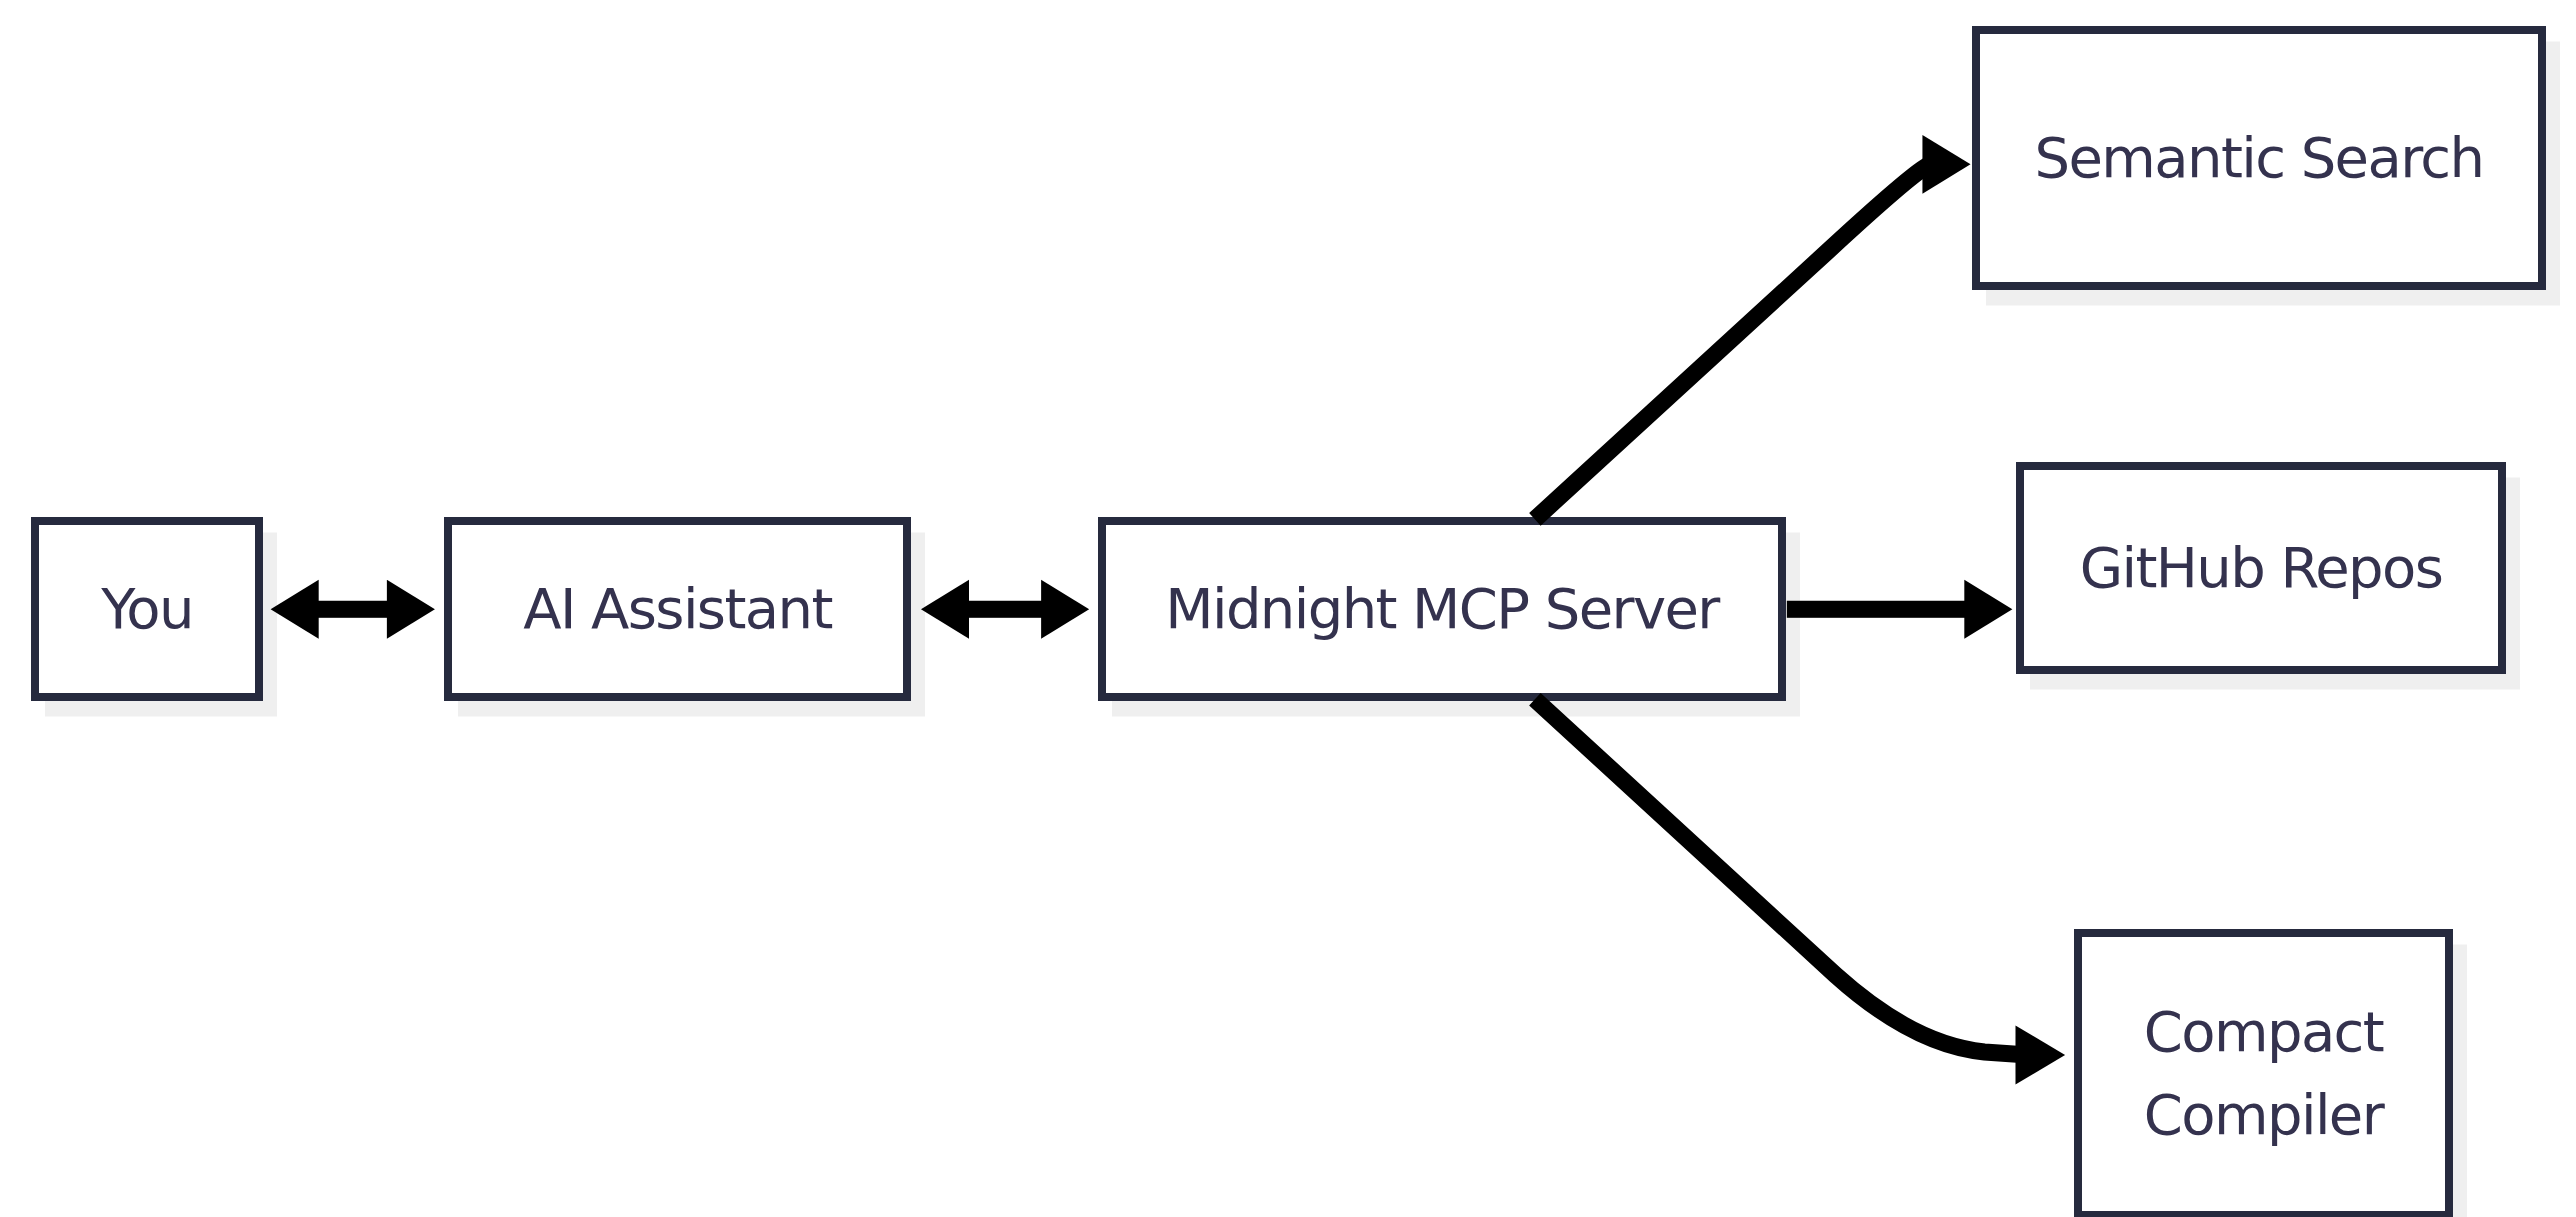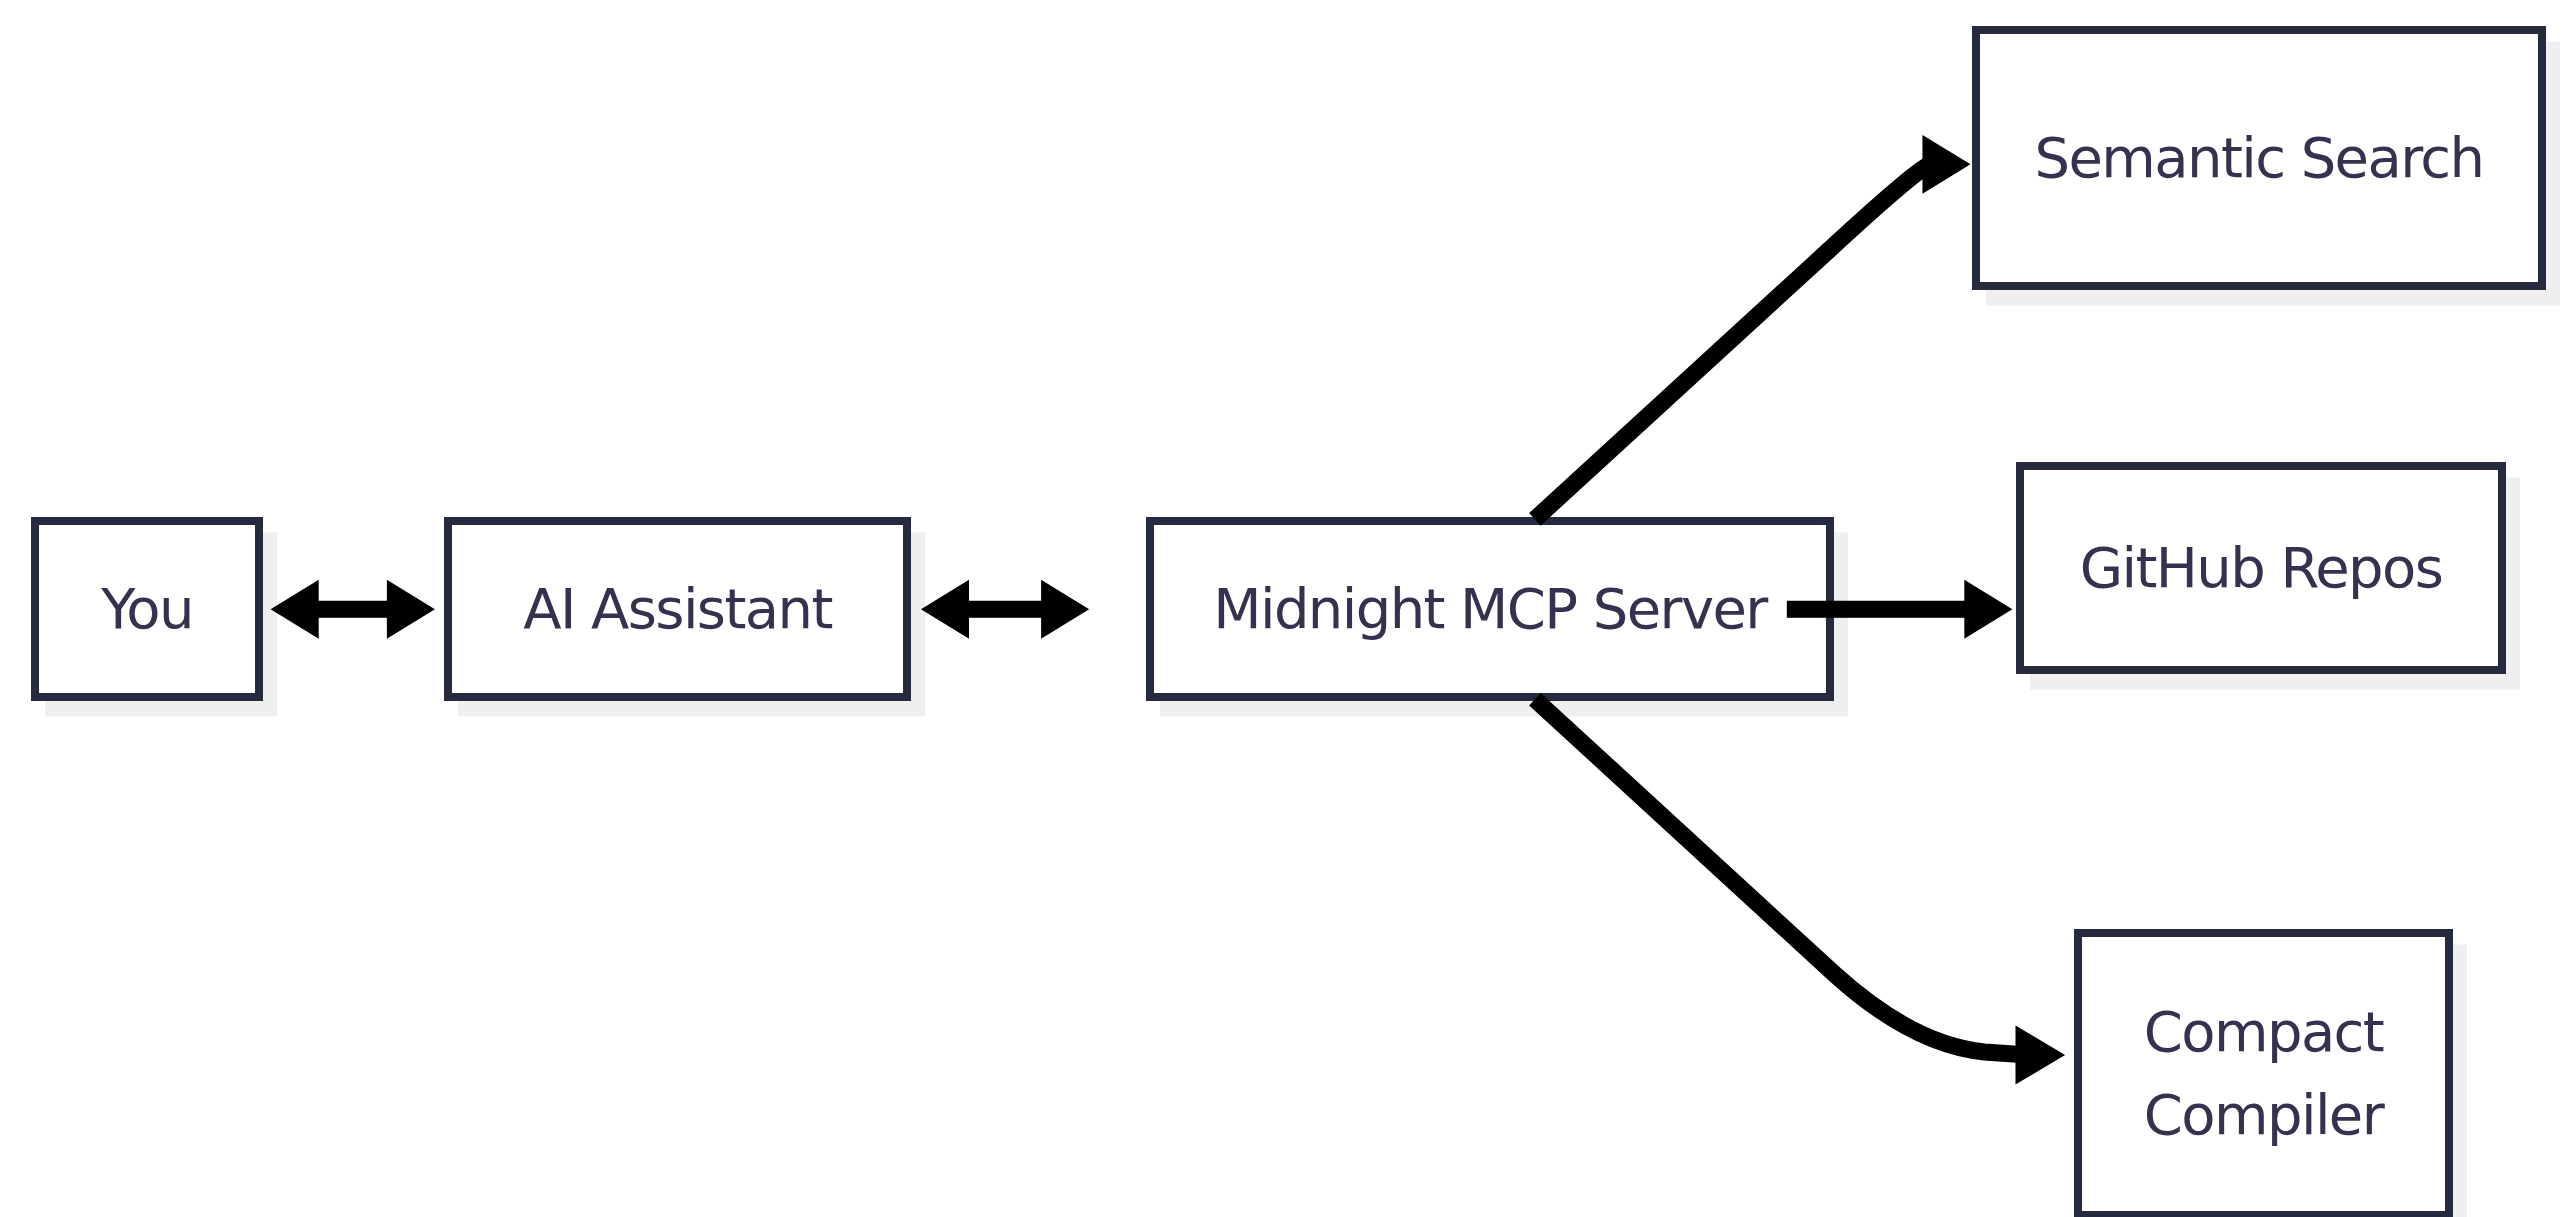--- a/index.html
+++ b/index.html
@@ -33,21 +33,21 @@
     line-height: 1.48;
     z-index: 1;
   }
   .node .line {
     display: block;
     white-space: nowrap;
   }
   
   #node-you              { left: 31px;   top: 517px;  width: 232px; height: 184px; }
   #node-ai-assistant     { left: 444px;  top: 517px;  width: 467px; height: 184px; }
-  #node-mcp-server       { left: 1098px; top: 517px;  width: 688px; height: 184px; margin-left: 48px; }
+  #node-mcp-server       { left: 1098px; top: 517px;  width: 688px; height: 184px; }
   #node-semantic-search  { left: 1972px; top: 26px;   width: 574px; height: 264px; }
   #node-github-repos     { left: 2016px; top: 462px;  width: 490px; height: 212px; }
   #node-compact-compiler { left: 2074px; top: 929px; width: 379px; height: 290px; }
 
   .edges-layer {
     position: absolute;
     left: 0;
     top: 0;
     width: 2576px;
     height: 1217px;

